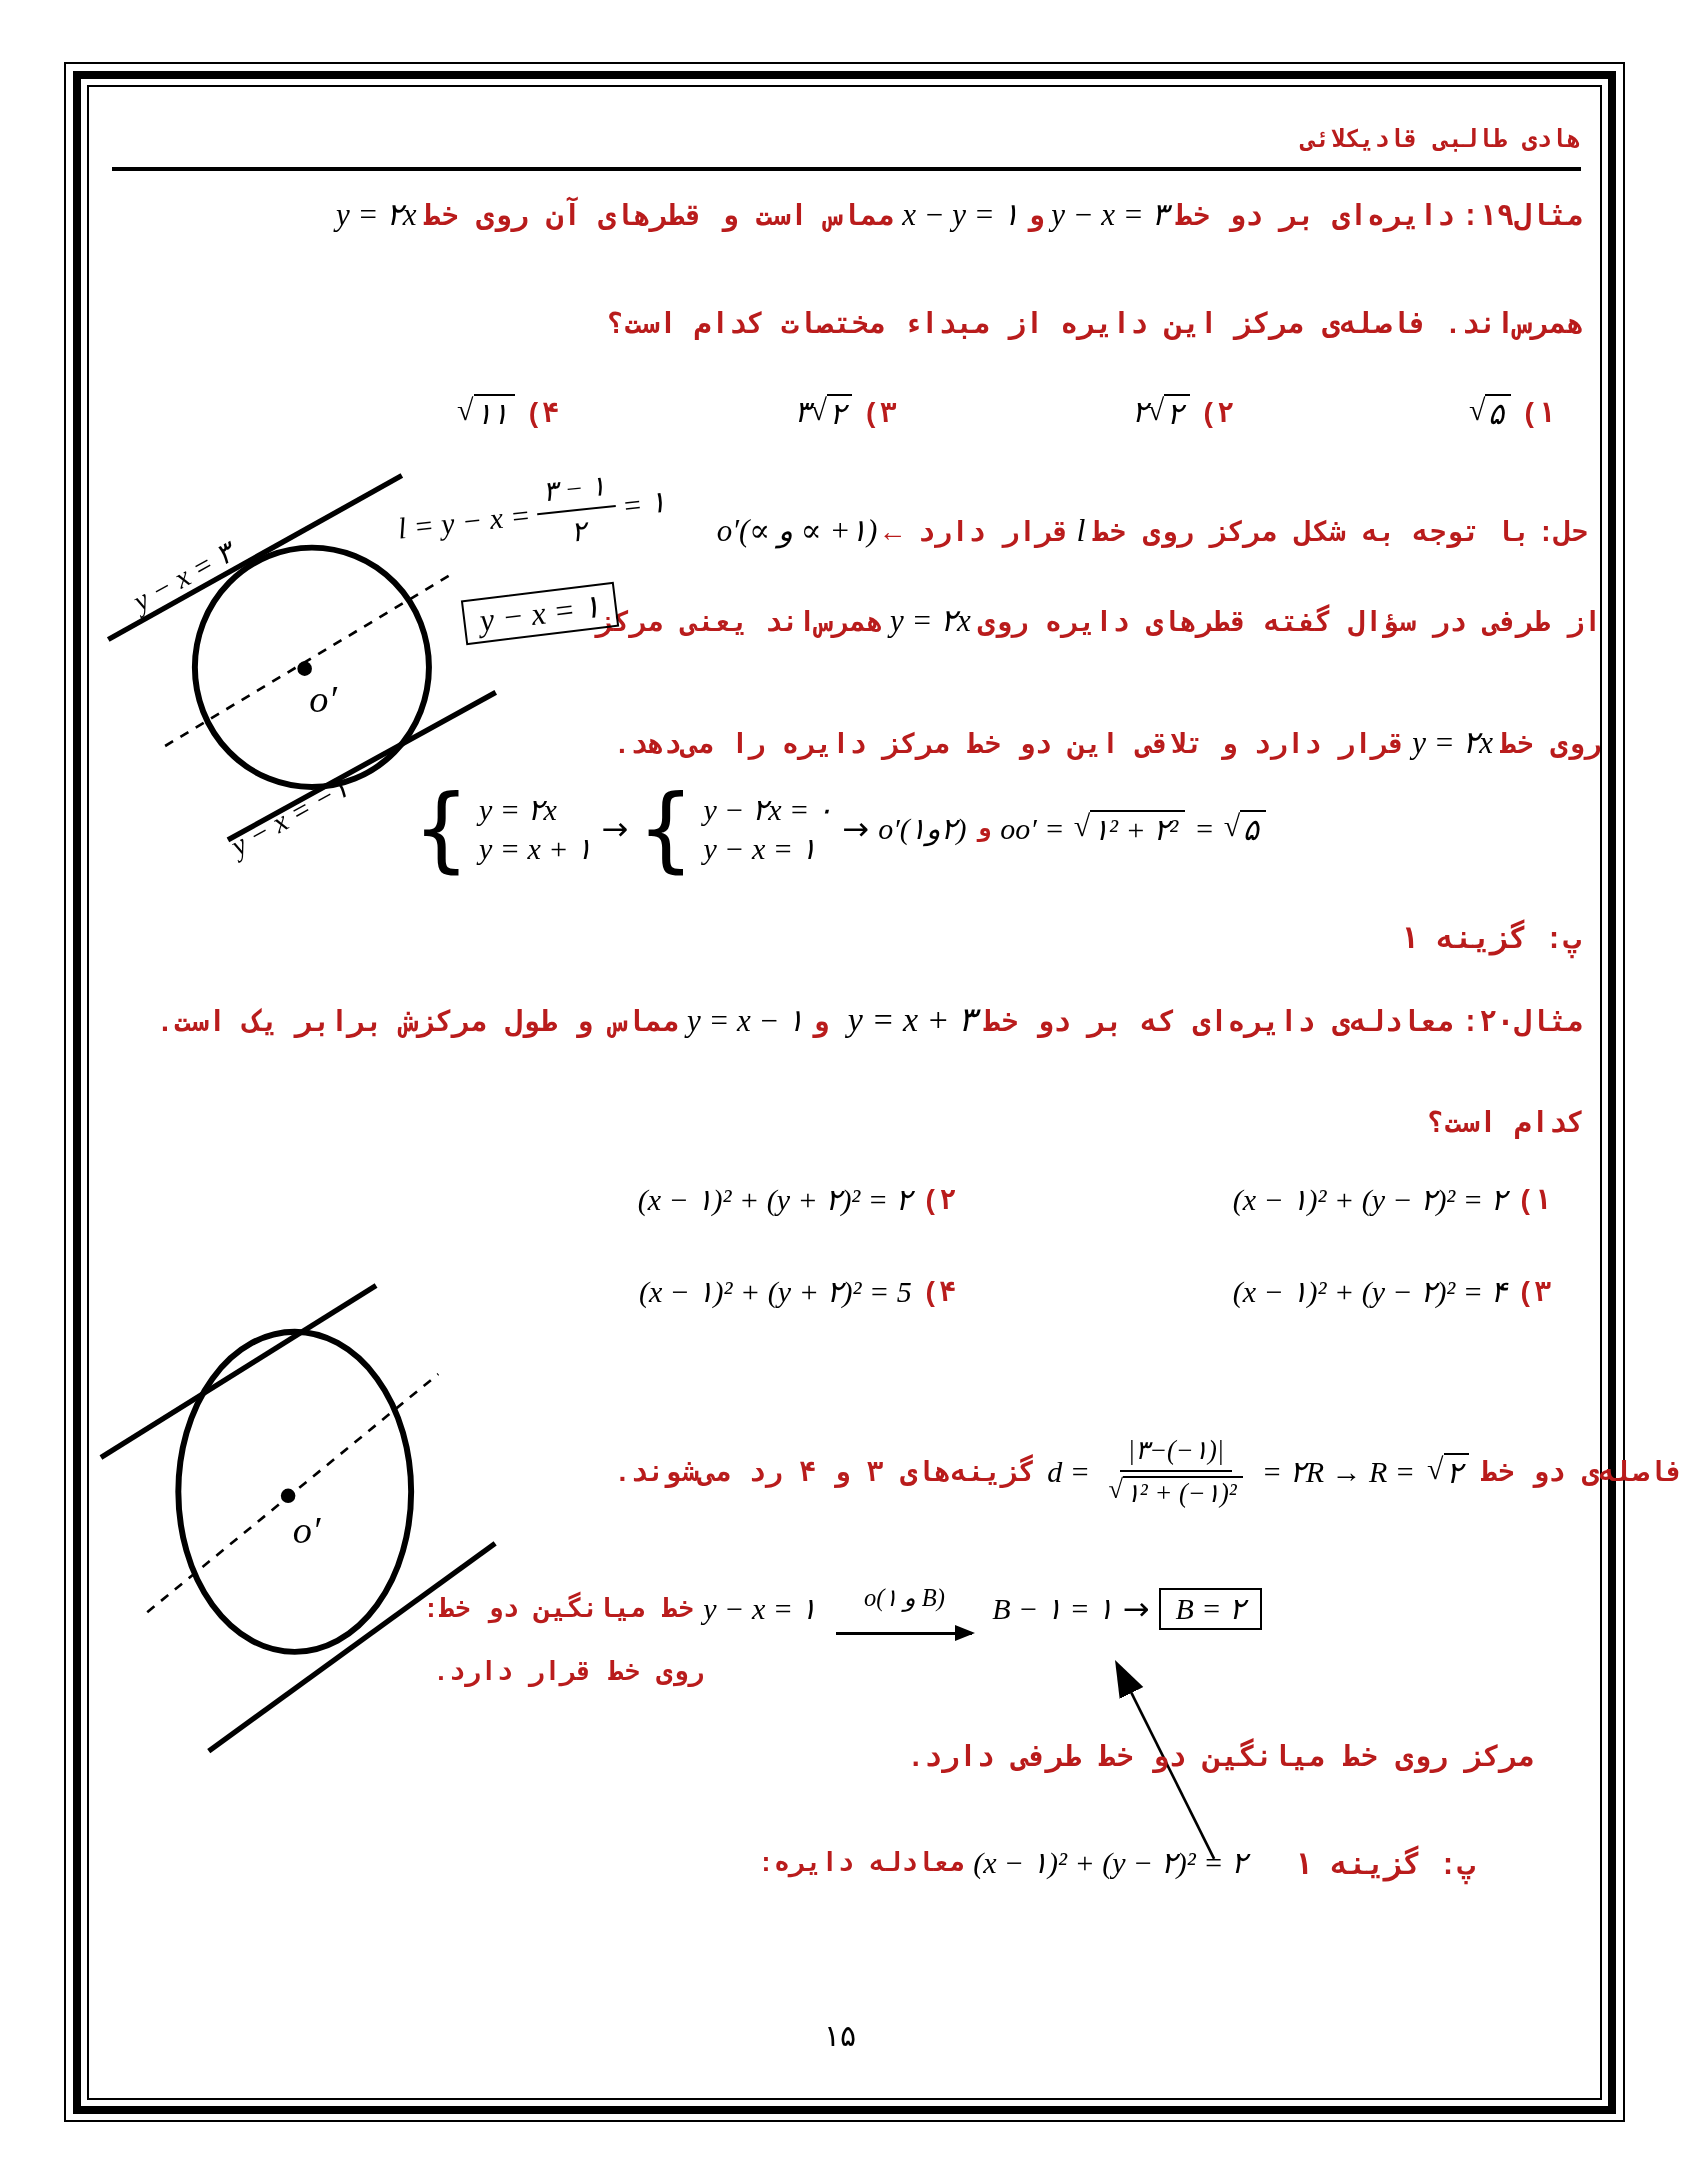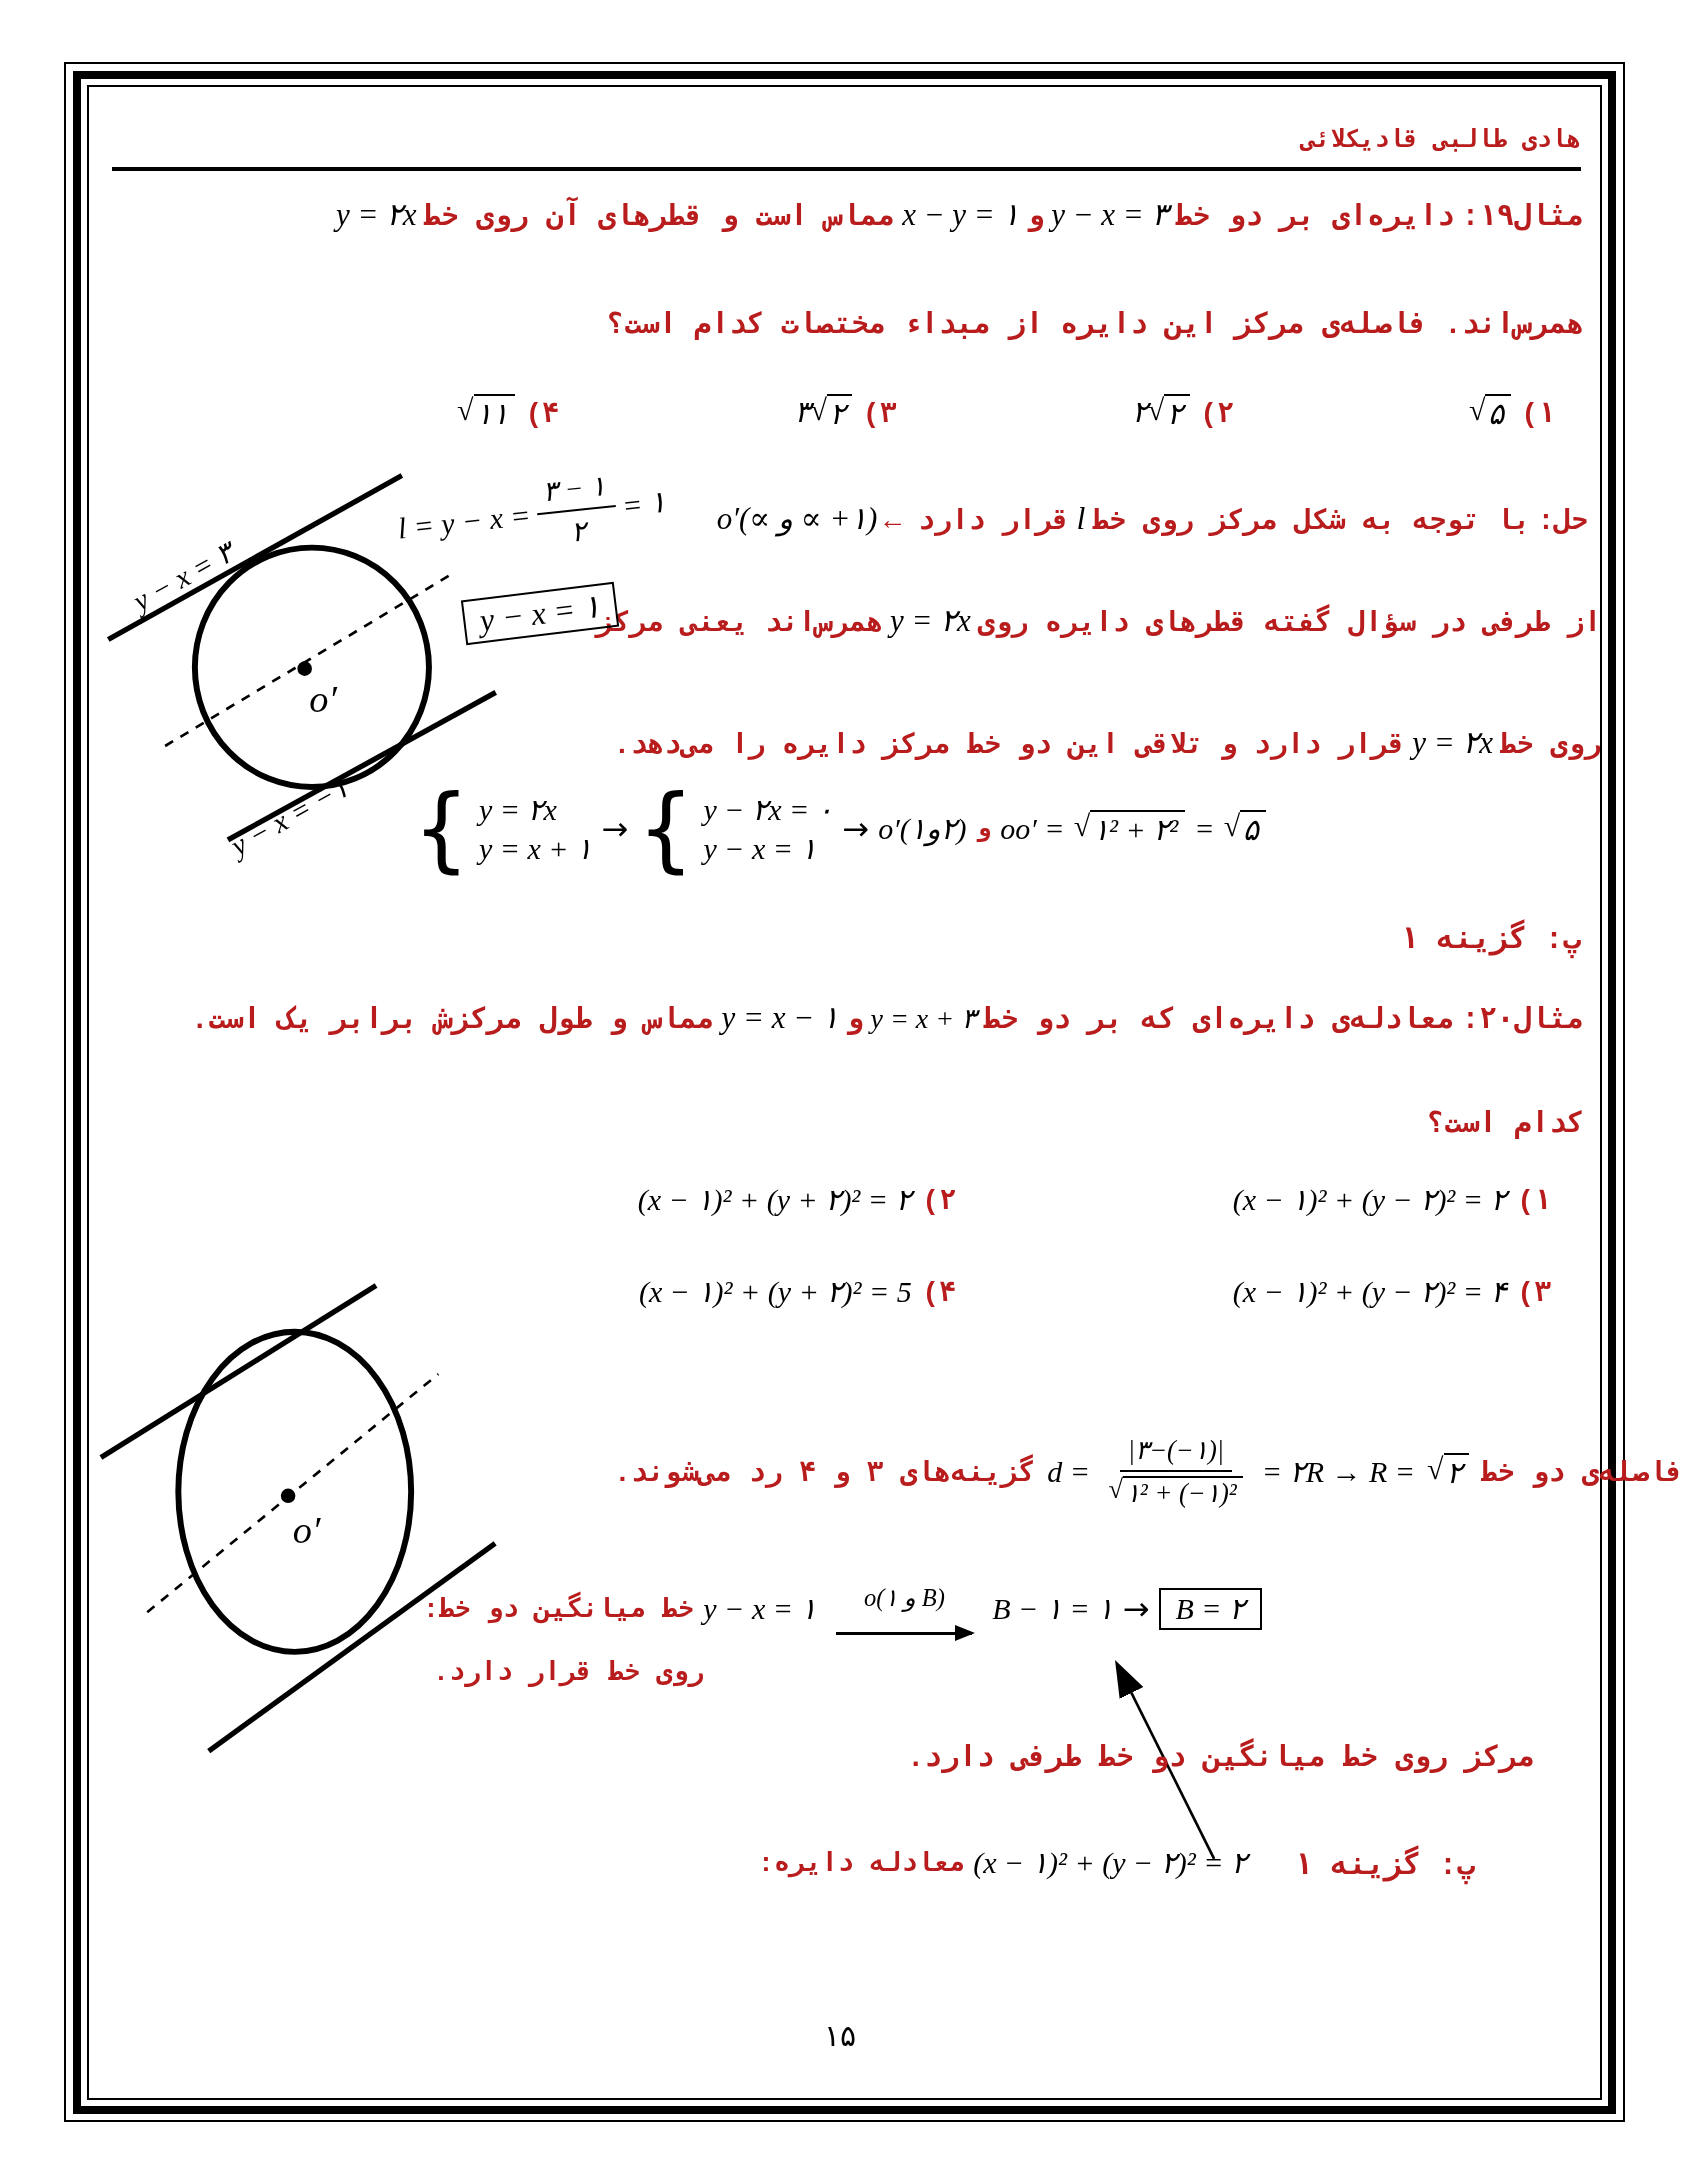--- a/index.html
+++ b/index.html
@@ -86,21 +86,21 @@
     </div>
     <div class="opt">
       <span class="fa" style="font-size:28px;">۴)</span>
       <span class="math ltr rad">
           <span class="rsym">√</span>
           <span class="rc">۱۱</span>
         </span>
     </div>
   </div>
 
-  <div class="abs rtl" style="right:99px;top:500px;font-size:28px;white-space:nowrap;">
+  <div class="abs rtl" style="right:99px;top:512px;font-size:28px;white-space:nowrap;">
     <span class="fa">حل:</span>
     <span class="fa">با توجه به شکل مرکز روی خط</span>
     <span class="math" style="font-size:32px;">l</span>
     <span class="fa">قرار دارد ←</span>
     <bdo dir="ltr" class="math" style="font-size:31px;">o′(∝ و ∝ +۱)</bdo>
   </div>
 
   <div class="abs rtl" style="right:86px;top:602px;font-size:28px;white-space:nowrap;">
     <span class="fa">از طرفی در سؤال گفته قطرهای دایره روی</span>
     <bdo dir="ltr" class="math" style="font-size:31px;">y = ۲x</bdo>
@@ -161,21 +161,21 @@
     </span>
     <bdo dir="ltr" class="math">= ۱</bdo>
   </div>
   <div class="abs boxv math ltr" style="left:463px;top:591px;font-size:32px;transform:rotate(-7deg);">
     <bdo dir="ltr">y − x = ۱</bdo>
   </div>
 
   <div class="abs rtl" style="right:103px;top:999px;font-size:29px;white-space:nowrap;">
     <span class="fa">مثال۲۰:</span>
     <span class="fa">معادله‌ی دایره‌ای که بر دو خط</span>
-    <bdo dir="ltr" class="math" style="font-size:28px;">y = x + ۳</bdo>
+    <bdo dir="ltr" class="math" style="font-size:34px;margin-left:12px;">y = x + ۳</bdo>
     <span class="fa">و</span>
     <bdo dir="ltr" class="math" style="font-size:31px;">y = x − ۱</bdo>
     <span class="fa">مماس و طول مرکزش برابر یک است.</span>
   </div>
 
   <div class="abs fa rtl" style="right:103px;top:1105px;font-size:29px;">کدام است؟</div>
 
   <div class="abs opt rtl" style="right:136px;top:1182px;font-size:30px;">
     <span class="fa" style="font-size:28px;">۱)</span>
     <bdo dir="ltr" class="math">(x − ۱)² + (y − ۲)² = ۲</bdo>

